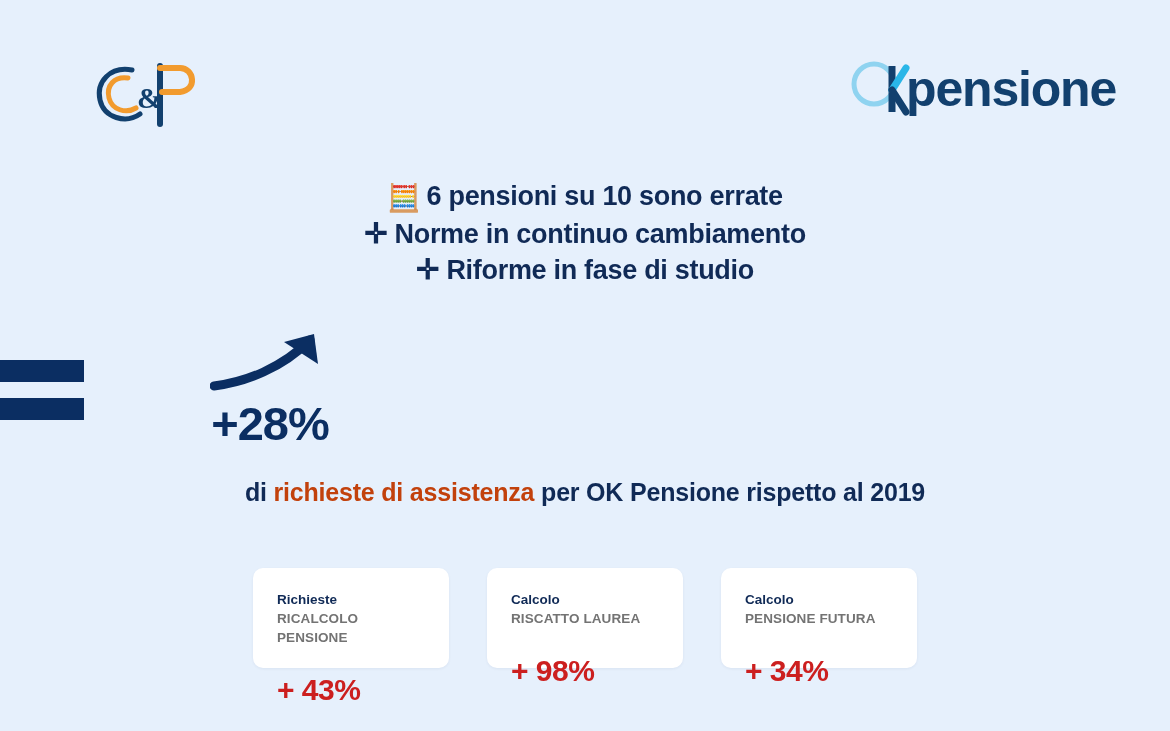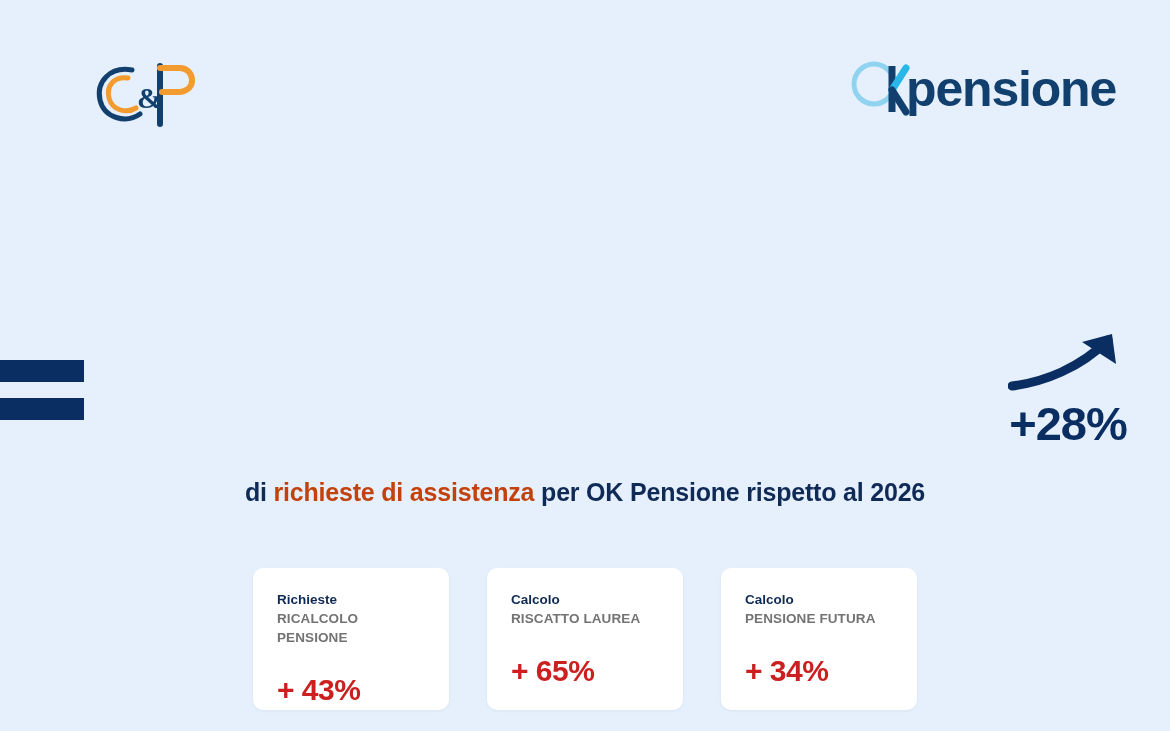--- a/index.html
+++ b/index.html
@@ -74,24 +74,24 @@
   .plus-sign {
     font-size: 28px;
     font-weight: bold;
     color: #102a56;
   }
 
   
   .middle-row {
     position: absolute;
     left: 0;
-    right: 12px;
+    right: 4px;
     top: 330px;
     display: flex;
-    justify-content: space-between;
+    justify-content: flex-start;
     align-items: flex-start;
     gap: 96px;
   }
   .equals {
     margin-top: 30px;
     display: flex;
     flex-direction: column;
     gap: 16px;
   }
   .equals .bar {
@@ -142,21 +142,21 @@
     right: 0;
     top: 568px;
     display: flex;
     justify-content: center;
     gap: 38px;
   }
   .card {
     background: #ffffff;
     border-radius: 10px;
     width: 196px;
-    height: 142px;
+    height: 100px;
     padding: 22px 24px 12px 24px;
     box-sizing: border-box;
     box-shadow: 0 1px 3px rgba(16,42,86,0.06);
   }
   .card .cap-light {
     font-size: 13.5px;
     font-weight: bold;
     color: #102a56;
     line-height: 19px;
   }
@@ -195,53 +195,66 @@
       <svg width="62" height="58" viewBox="0 0 62 58">
         <circle cx="26" cy="24" r="20" fill="none" stroke="#8fd3f0" stroke-width="5"></circle>
         <path d="M44 6 L44 52" stroke="#12406e" stroke-width="7" fill="none"></path>
         <path d="M44 30 L58 8" stroke="#29b6e8" stroke-width="7" fill="none" stroke-linecap="round"></path>
         <path d="M44 30 L58 52" stroke="#12406e" stroke-width="7" fill="none" stroke-linecap="round"></path>
       </svg>
     </div>
     <div class="ok-text">pensione</div>
   </div>
 
+  <div class="headline">
+    <div class="line">
+      <span class="glyph">🧮</span><span>6 pensioni su 10 sono errate</span>
+    </div>
+    <div class="line">
+      <span class="plus-sign">✛</span>
+      <span>Norme in continuo cambiamento</span>
+    </div>
+    <div class="line">
+      <span class="plus-sign">✛</span>
+      <span>Riforme in fase di studio</span>
+    </div>
+  </div>
 
   <div class="middle-row">
     <div class="equals">
       <div class="bar"></div>
       <div class="bar"></div>
     </div>
     <div class="pct-group">
       <div class="arrow-wrap">
         <svg width="120" height="62" viewBox="0 0 120 62">
           <path d="M4 56 C36 52, 72 38, 100 10" fill="none" stroke="#0b2e62" stroke-width="9" stroke-linecap="round"></path>
           <path d="M104 4 L108 34 L74 12 Z" fill="#0b2e62"></path>
         </svg>
       </div>
       <div class="pct-value">+28%</div>
     </div>
   </div>
 
   <div class="subtitle">
-    <span>di </span><span class="accent">richieste di assistenza</span><span> per OK Pensione rispetto al 2026</span>
+    <span>di </span><span class="accent">richieste di assistenza</span><span> per OK Pensione rispetto al 2019</span>
   </div>
 
   <div class="cards">
 
     <div class="card">
       <div class="cap-light">Richieste</div>
       <div class="cap-strong">RICALCOLO PENSIONE</div>
       <div class="val">+ 43%</div>
     </div>
 
     <div class="card">
       <div class="cap-light">Calcolo</div>
       <div class="cap-strong">RISCATTO LAUREA</div>
-      <div class="val">+ 65%</div>
+      <div class="val">+ 98%</div>
     </div>
 
     <div class="card">
       <div class="cap-light">Calcolo</div>
       <div class="cap-strong">PENSIONE FUTURA</div>
       <div class="val">+ 34%</div>
     </div>
 
   </div>
 

